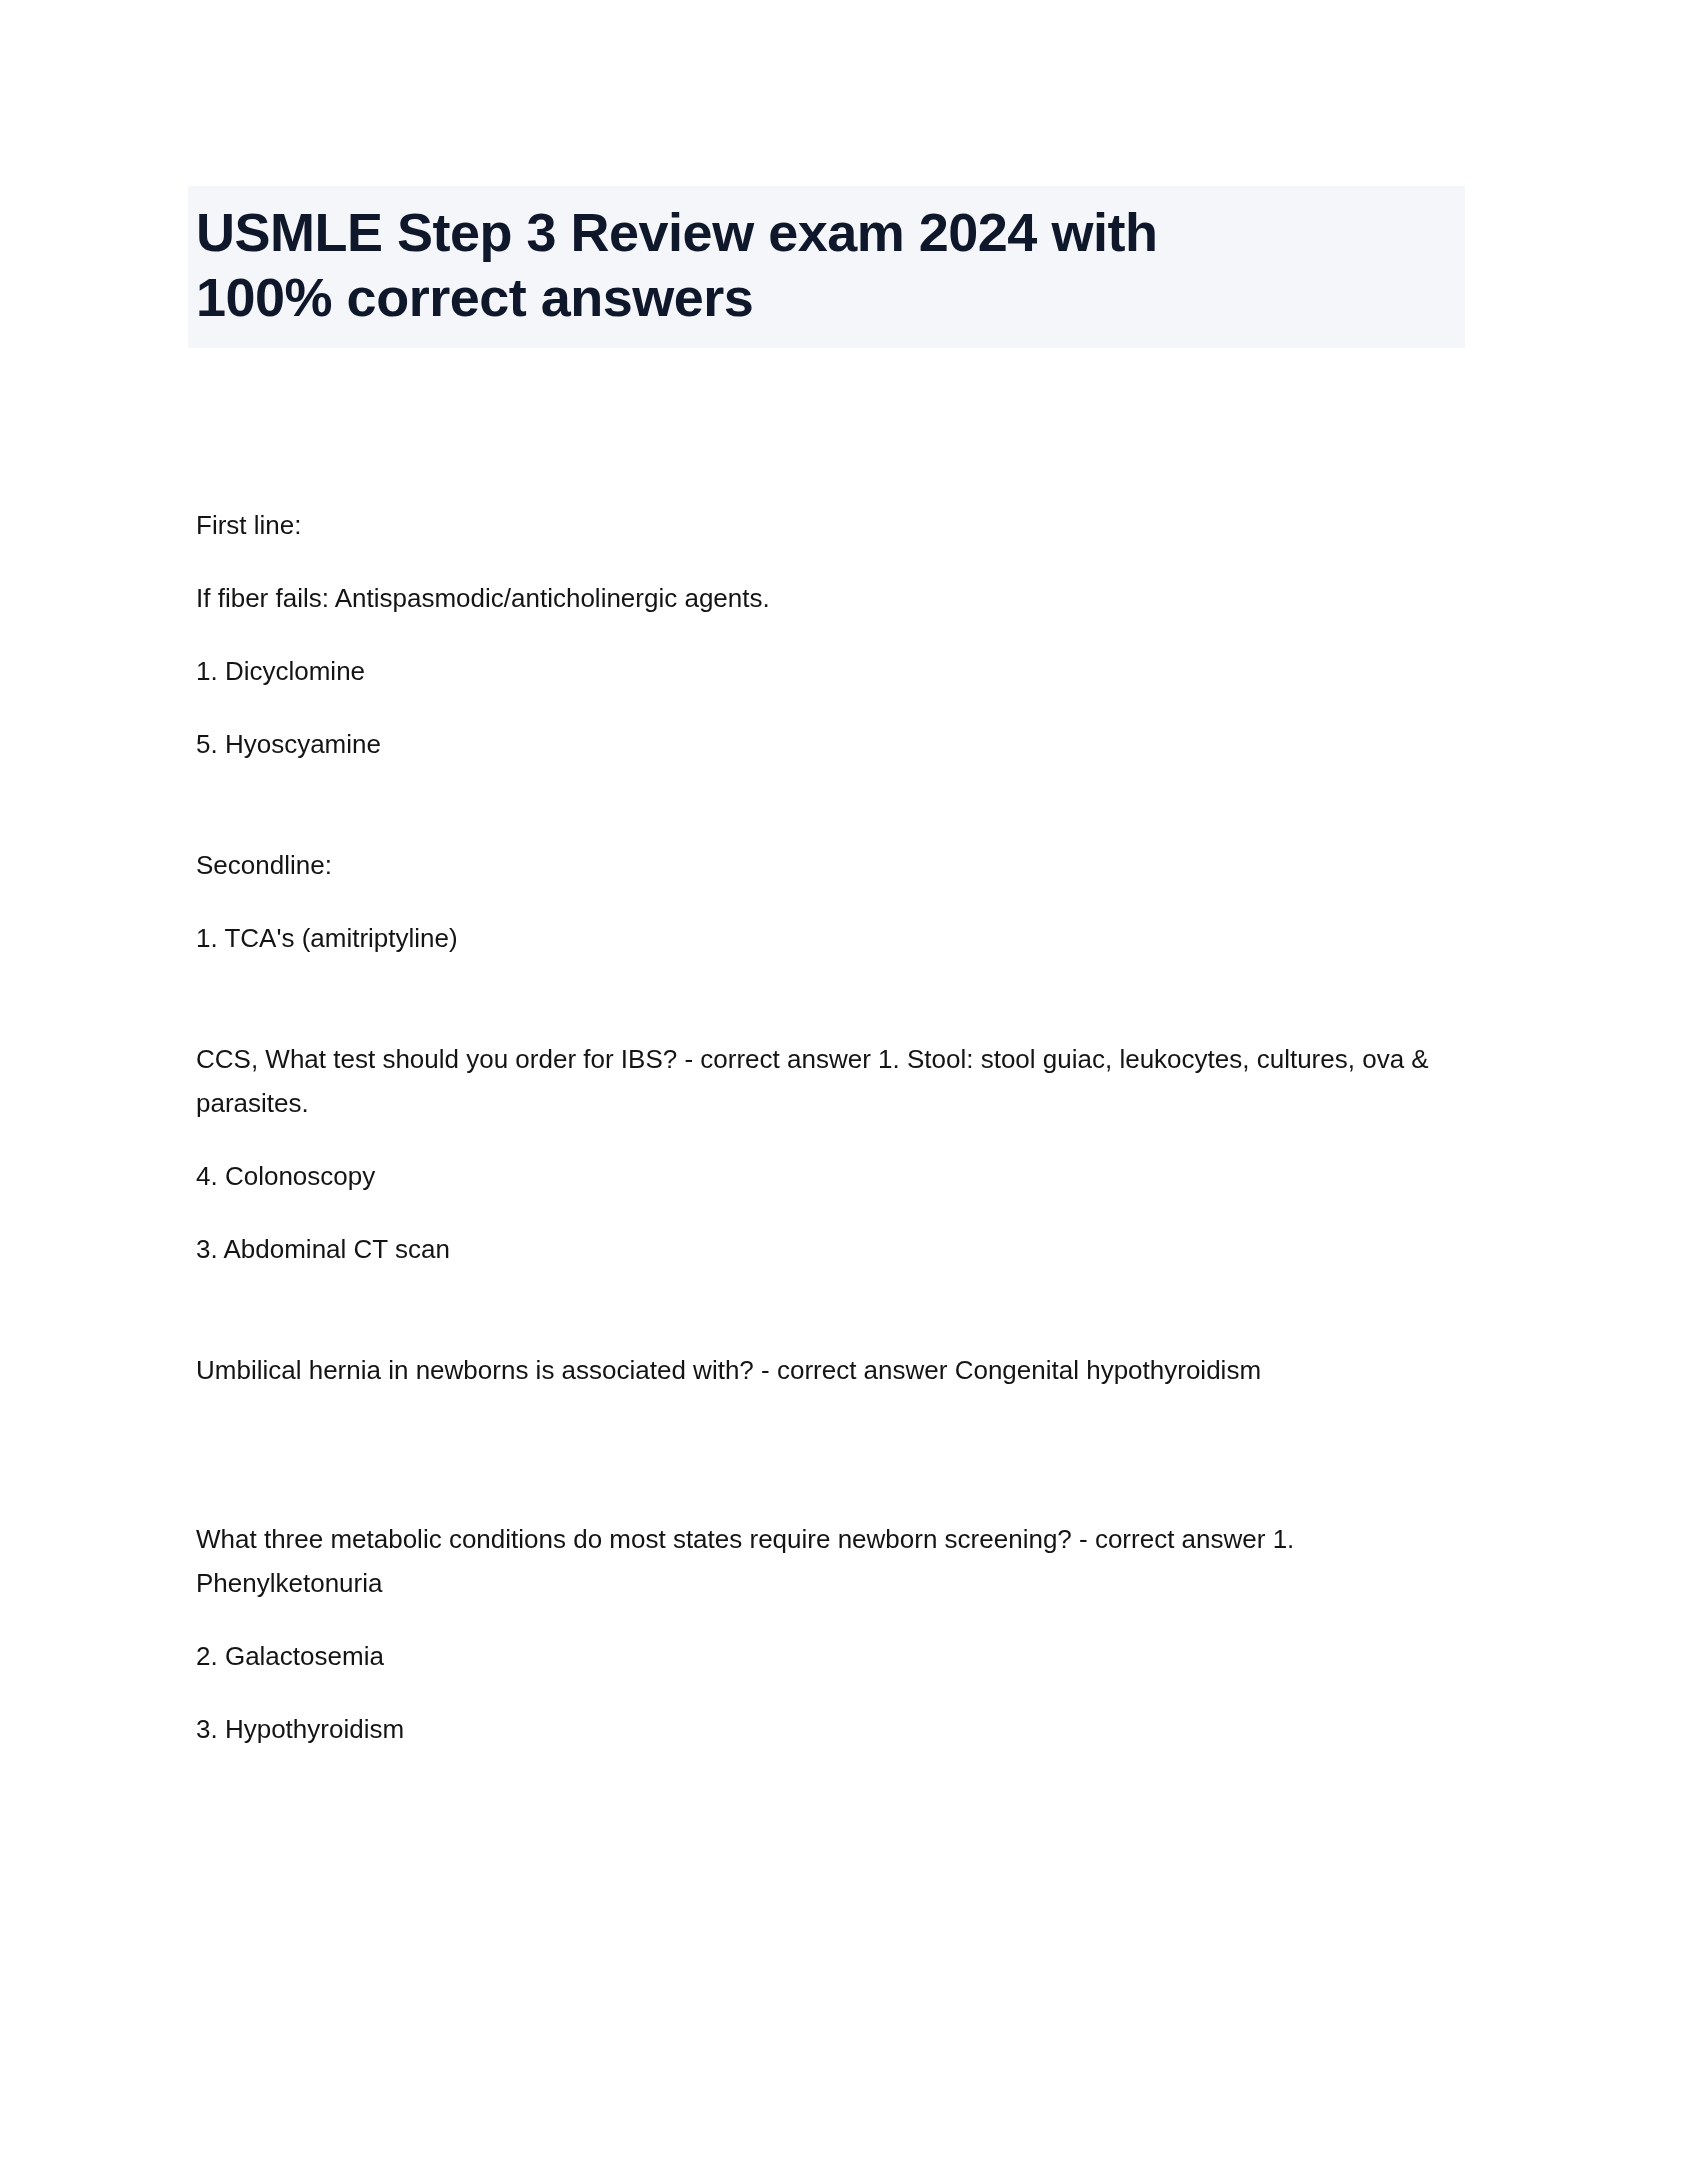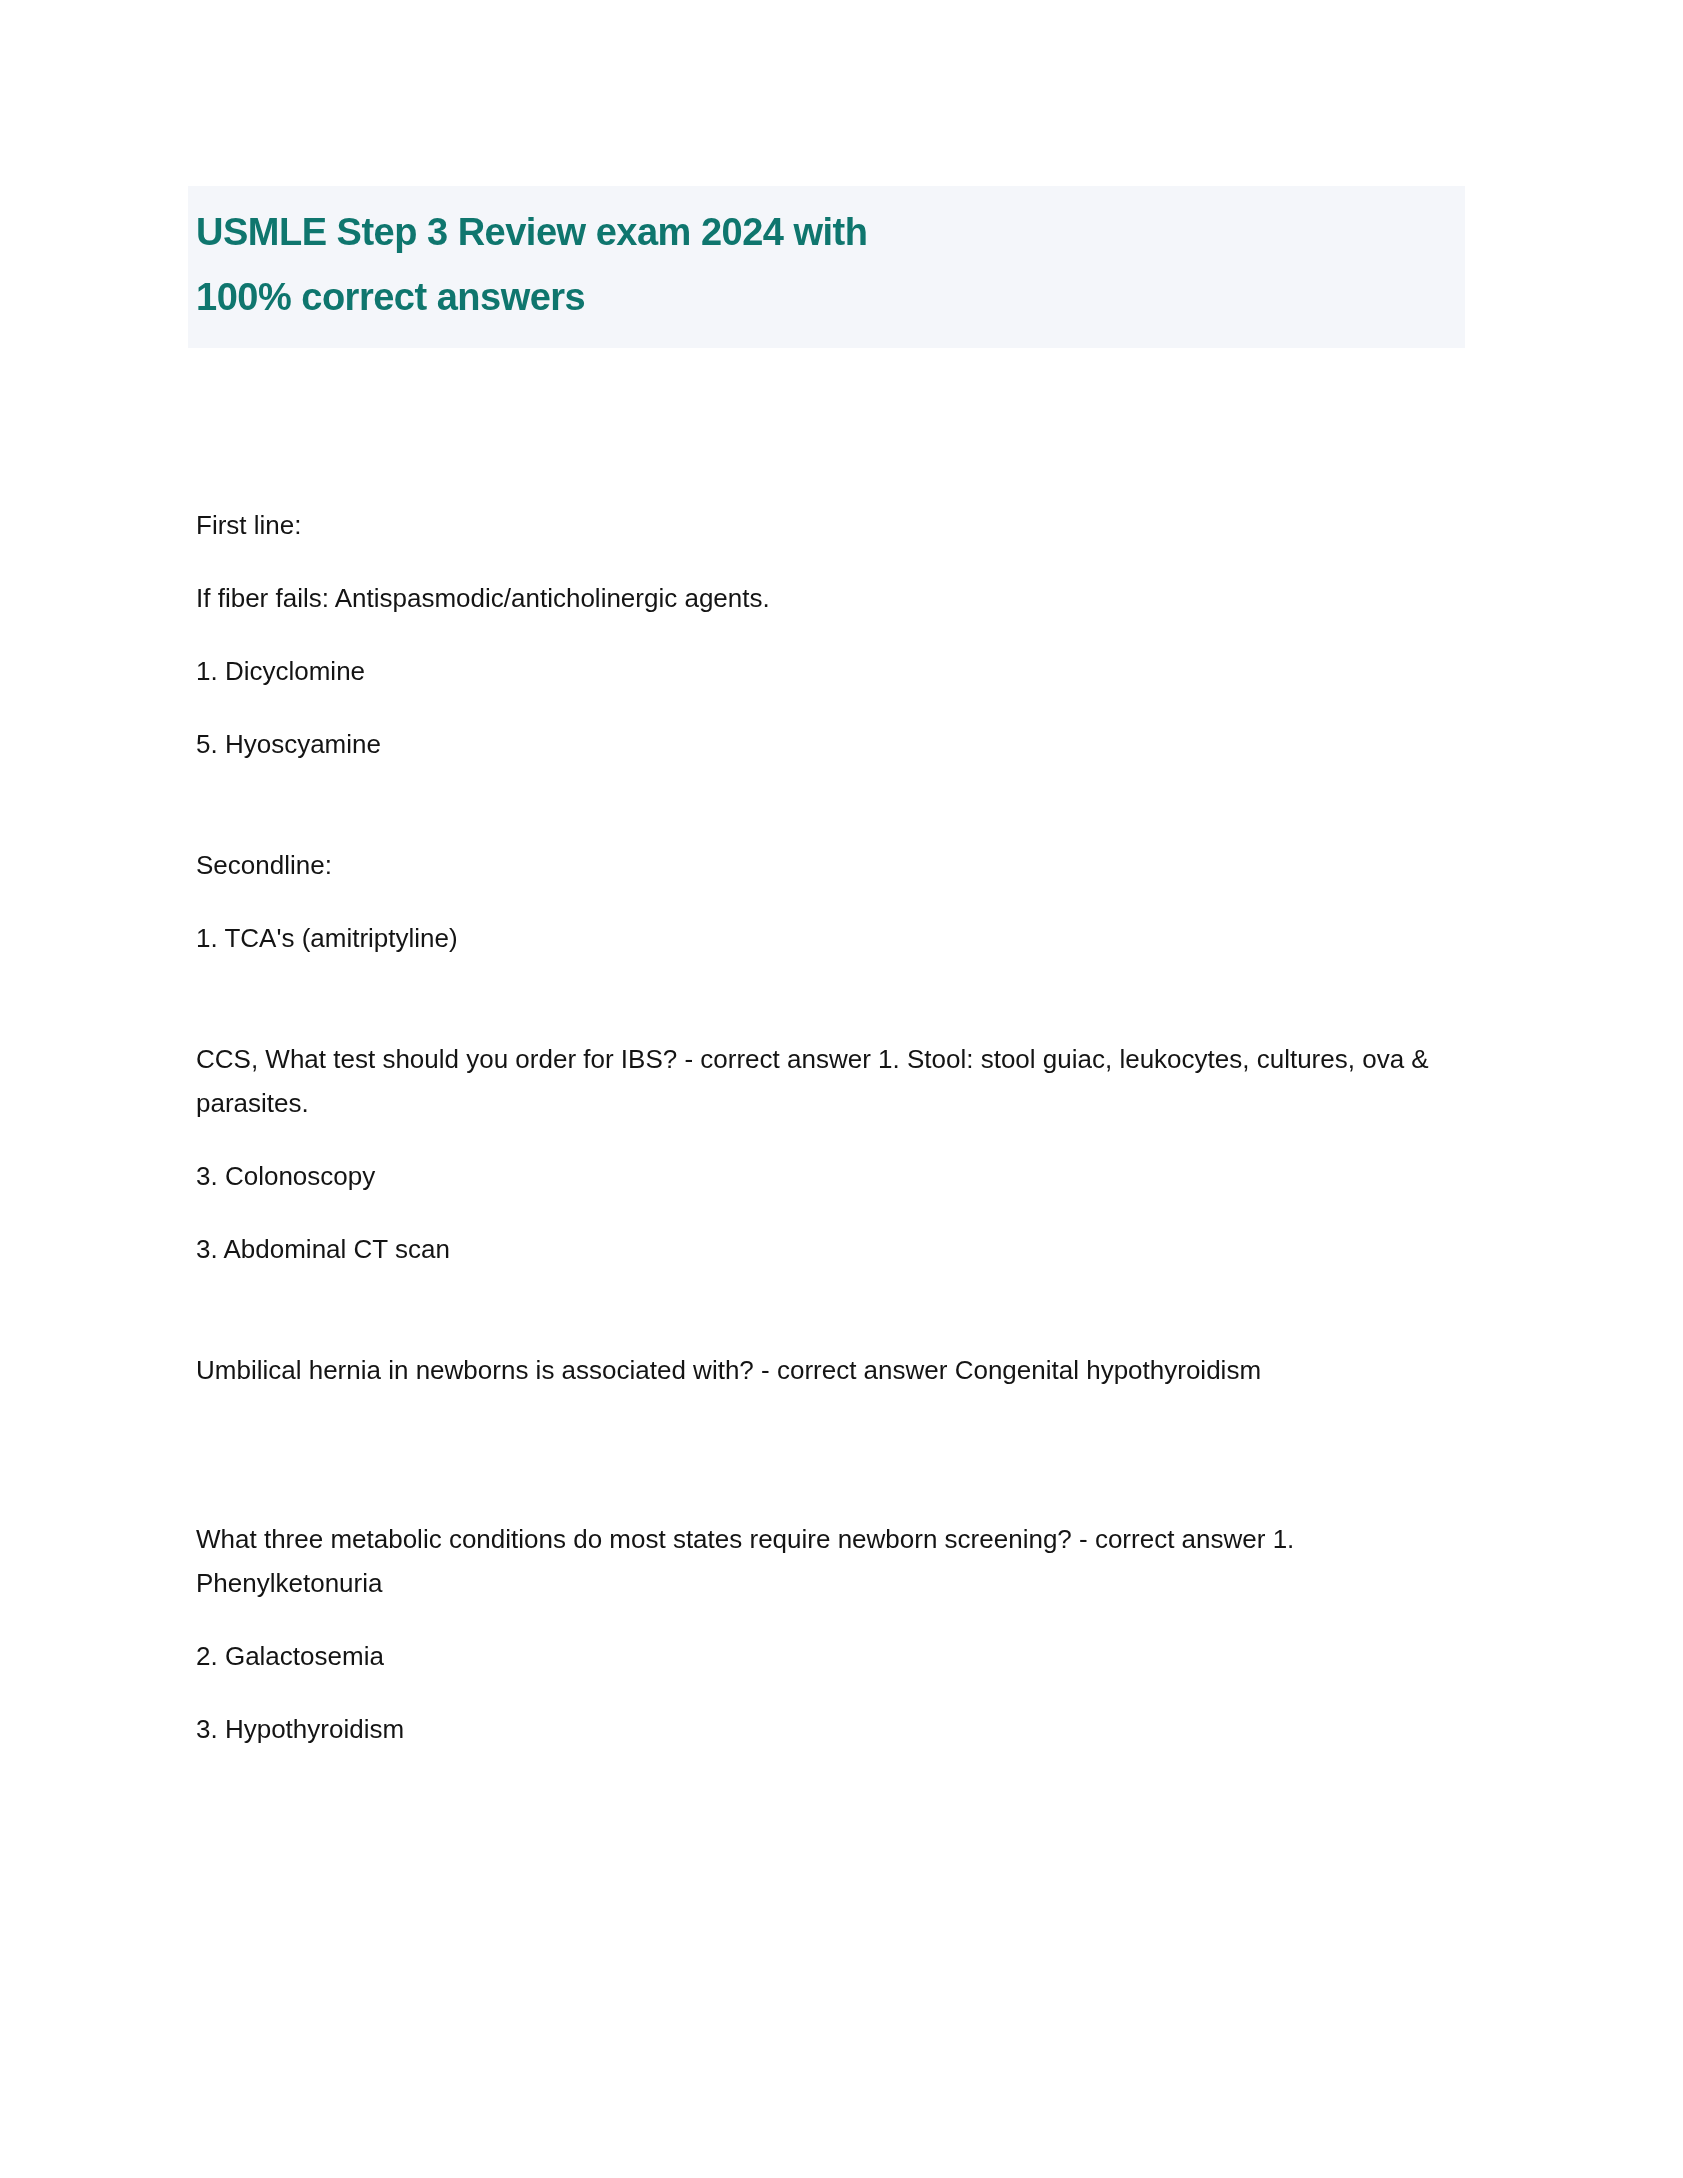--- a/index.html
+++ b/index.html
@@ -29,24 +29,24 @@
   }
   .title-block {
     background: #f4f6fa;
     padding: 14px 12px 18px 8px;
     margin-top: 186px;
     margin-left: -8px;
     width: 1277px;
     box-sizing: border-box;
   }
   .title-line {
-    color: #0f766e;
+    color: #0f172a;
     font-family: "Liberation Sans", sans-serif;
     font-weight: bold;
-    font-size: 38px;
+    font-size: 54px;
     line-height: 65px;
     letter-spacing: -0.5px;
     white-space: nowrap;
   }
   .body-area {
     margin-top: 107px;
   }
   .para {
     color: #141414;
     font-family: "Liberation Sans", sans-serif;
@@ -88,21 +88,21 @@
       <div class="gap-lg"></div>
 
       <p class="para">Secondline:</p>
 
       <p class="para">1. TCA's (amitriptyline)</p>
 
       <div class="gap-lg"></div>
 
       <p class="para">CCS, What test should you order for IBS? -  correct answer  1. Stool: stool guiac, leukocytes, cultures, ova &amp; parasites.</p>
 
-      <p class="para">3. Colonoscopy</p>
+      <p class="para">4. Colonoscopy</p>
 
       <p class="para">3. Abdominal CT scan</p>
 
       <div class="gap-lg"></div>
 
       <p class="para">Umbilical hernia in newborns is associated with? -  correct answer  Congenital hypothyroidism</p>
 
       <div class="gap-lg"></div>
 
 

